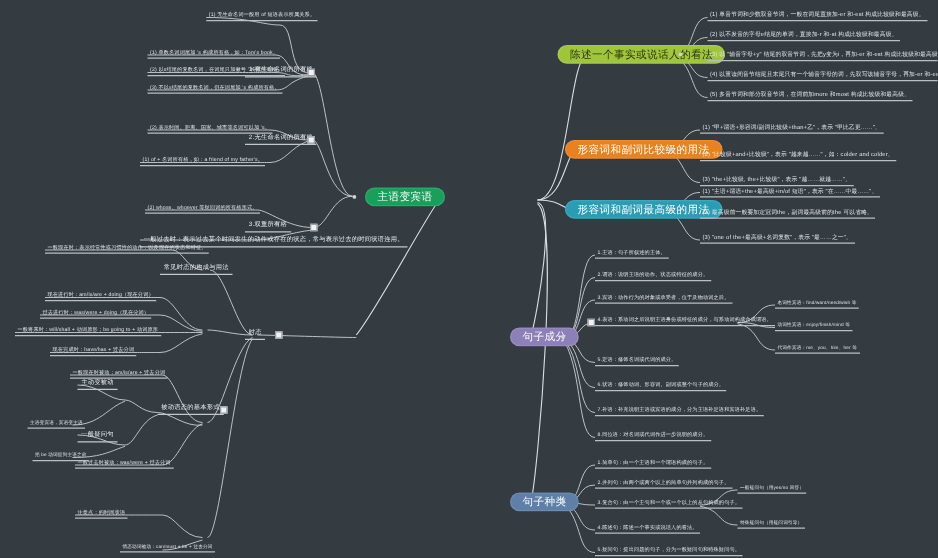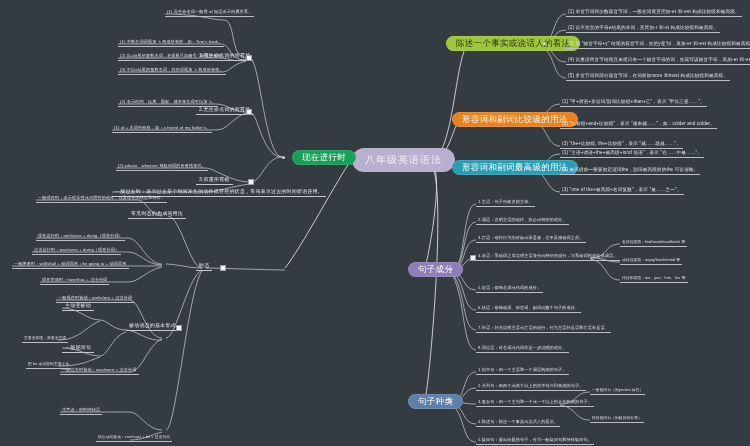--- a/index.html
+++ b/index.html
@@ -173,29 +173,28 @@
 
     <path class="thin" d="M452,402 C466,402 462,372 476,372"></path>
     <path class="thin" d="M452,402 C466,402 462,388 476,388"></path>
     <path class="thin" d="M452,402 C466,402 462,404 476,404"></path>
     <path class="thin" d="M452,403 C466,408 462,424 476,424"></path>
     <path class="thin" d="M452,404 C466,418 462,442 476,442"></path>
     <path class="thin" d="M560,404 C578,404 574,392 590,392"></path>
     <path class="thin" d="M560,405 C578,408 574,420 590,420"></path>
   </svg>
 
-  <div class="node root" style="left:352px;top:148px;">八年级英语语法</div>
 
   <div class="node pill green" style="left:446px;top:36px;">陈述一个事实或说话人的看法</div>
   <div class="node pill orange" style="left:452px;top:112px;">形容词和副词比较级的用法</div>
   <div class="node pill teal" style="left:452px;top:160px;">形容词和副词最高级的用法</div>
   <div class="node pill purple" style="left:408px;top:262px;">句子成分</div>
   <div class="node pill steel" style="left:408px;top:394px;">句子种类</div>
 
-  <div class="node pill darkgreen" style="left:292px;top:150px;">现在进行时</div>
+  <div class="node pill darkgreen" style="left:292px;top:150px;">主语变宾语</div>
   <div class="node topic" style="left:196px;top:262px;">时态</div>
   <div class="handle" style="left:220px;top:265px;"></div>
 
   <div class="node leaf" style="left:566px;top:9px;">(1) 单音节词和少数双音节词，一般在词尾直接加-er 和-est 构成比较级和最高级。</div>
   <div class="node leaf" style="left:566px;top:25px;">(2) 以不发音的字母e结尾的单词，直接加-r 和-st 构成比较级和最高级。</div>
   <div class="node leaf" style="left:566px;top:41px;">(3) 以 "辅音字母+y" 结尾的双音节词，先把y变为i，再加-er 和-est 构成比较级和最高级。</div>
   <div class="node leaf" style="left:566px;top:57px;">(4) 以重读闭音节结尾且末尾只有一个辅音字母的词，先双写该辅音字母，再加-er 和-est。</div>
   <div class="node leaf" style="left:566px;top:73px;">(5) 多音节词和部分双音节词，在词前加more 和most 构成比较级和最高级。</div>
 
   <div class="node leaf" style="left:560px;top:99px;">(1) "甲+谓语+形容词/副词比较级+than+乙"，表示 "甲比乙更……"。</div>

